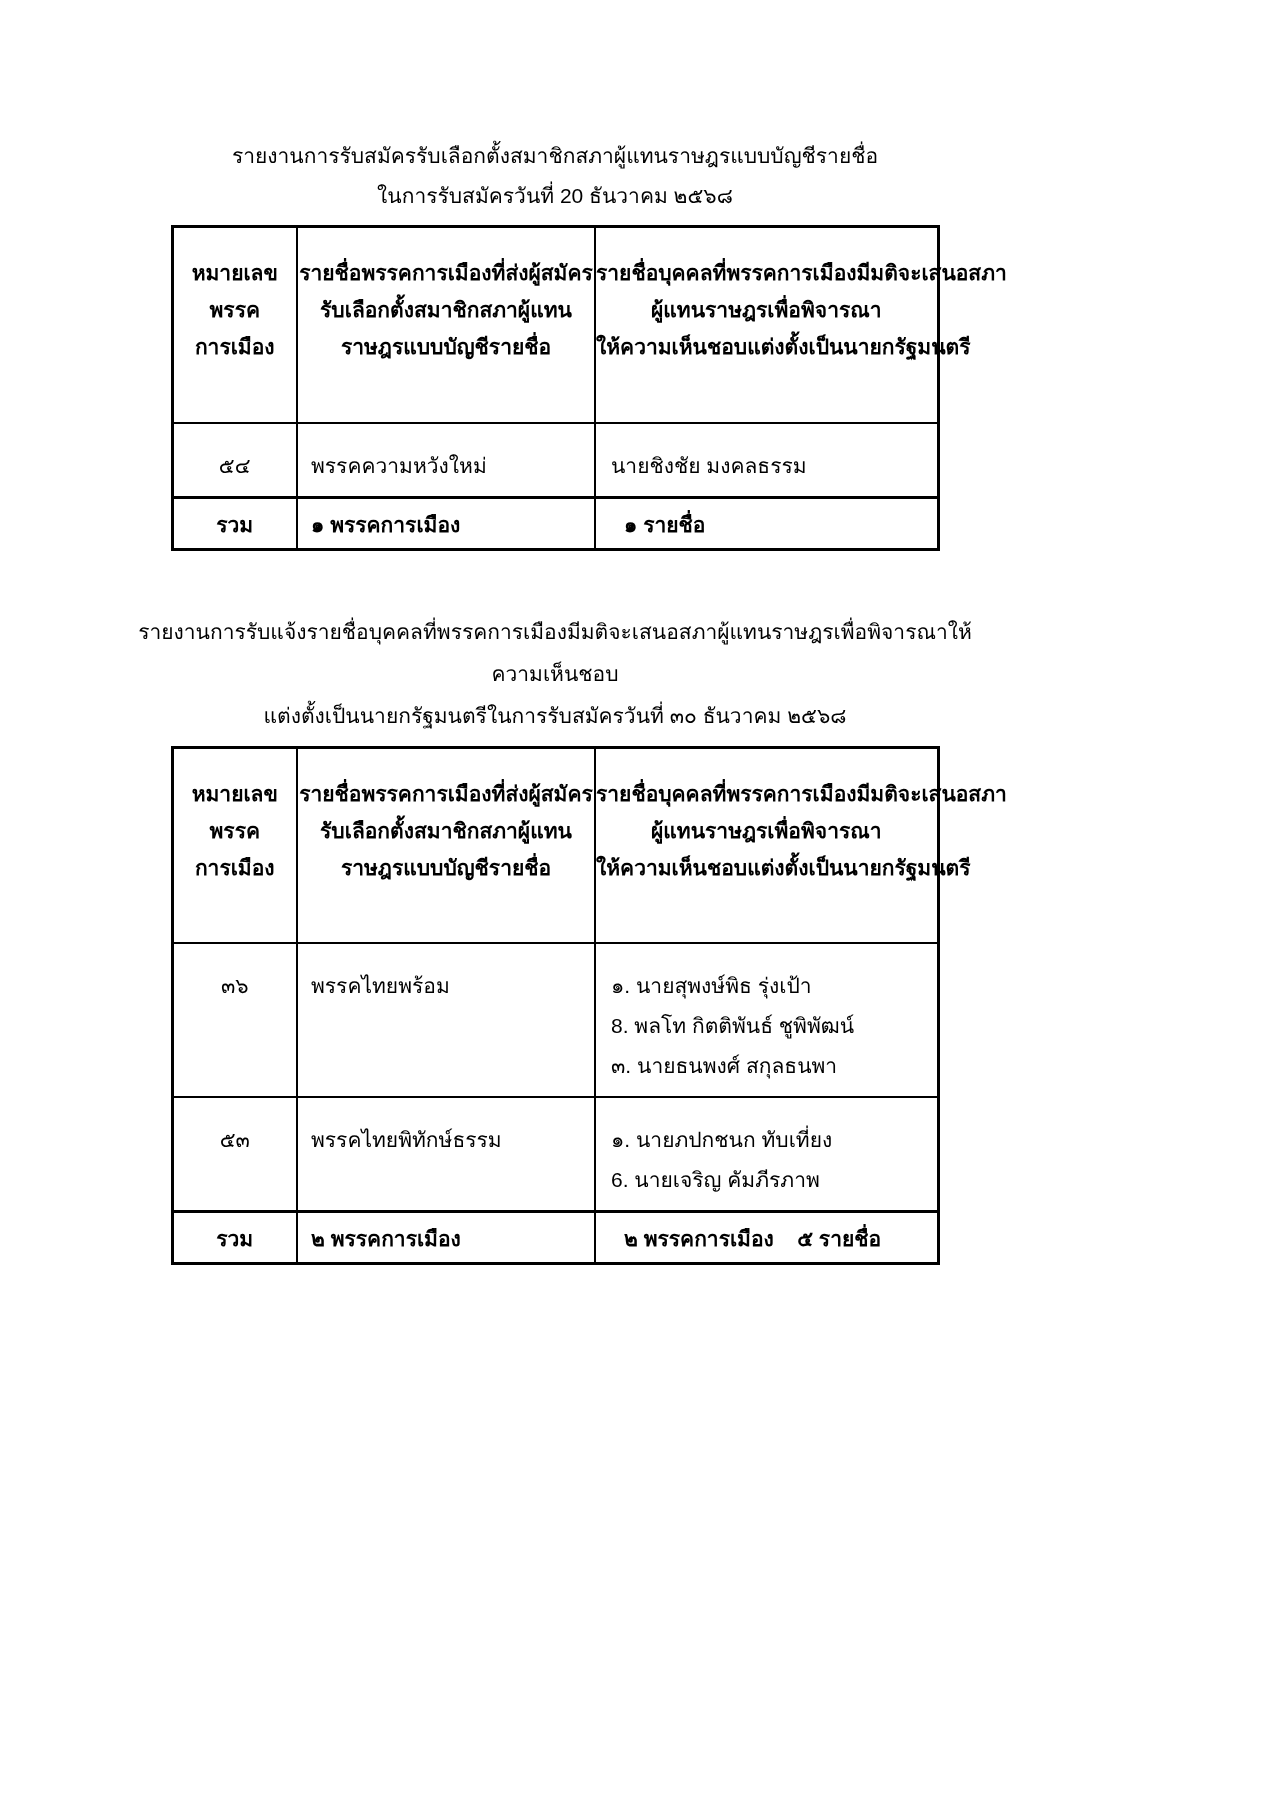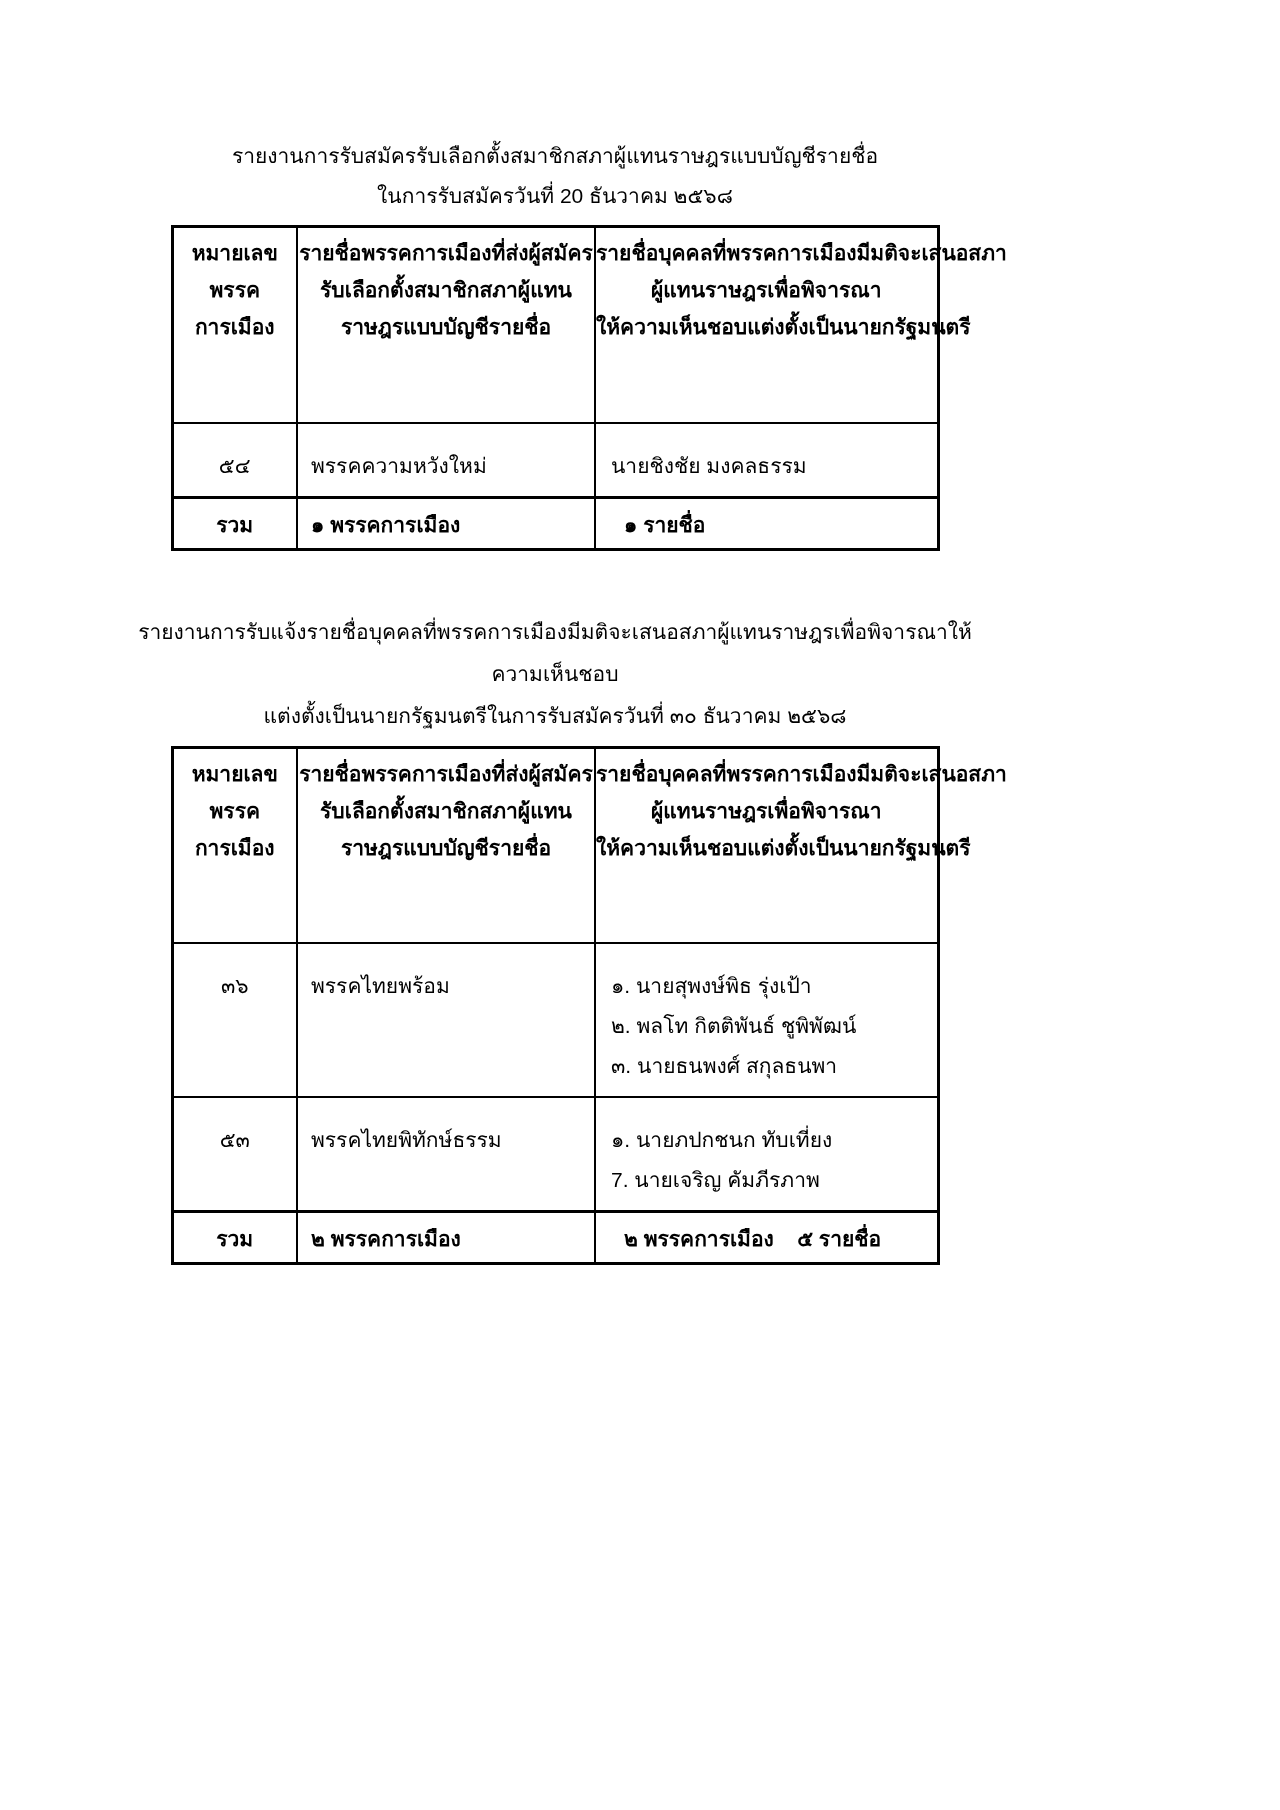--- a/index.html
+++ b/index.html
@@ -50,21 +50,21 @@
   
   col.c-number    { width: 125px; }
   col.c-party     { width: 298px; }
   col.c-candidate { width: 343px; }
 
   
   tr.header-row th {
     font-weight: bold;
     text-align: center;
     height: 196px;
-    padding-top: 6px;
+    padding-top: 26px;
     line-height: 37px;
   }
   tr.header-row th .hl { white-space: nowrap; }
 
   
   tr.data-row td {
     padding-top: 22px;
     padding-bottom: 10px;
     line-height: 40px;
   }
@@ -164,30 +164,30 @@
             <div class="hl">รายชื่อบุคคลที่พรรคการเมืองมีมติจะเสนอสภา</div>
             <div class="hl">ผู้แทนราษฎรเพื่อพิจารณา</div>
             <div class="hl">ให้ความเห็นชอบแต่งตั้งเป็นนายกรัฐมนตรี</div>
           </th>
         </tr>
         <tr class="data-row">
           <td class="cell-number">๓๖</td>
           <td class="cell-party">พรรคไทยพร้อม</td>
           <td class="cell-cands">
             <div class="cand-line">๑. นายสุพงษ์พิธ รุ่งเป้า</div>
-            <div class="cand-line">๒. พลโท กิตติพันธ์ ชูพิพัฒน์</div>
+            <div class="cand-line">8. พลโท กิตติพันธ์ ชูพิพัฒน์</div>
             <div class="cand-line">๓. นายธนพงศ์ สกุลธนพา</div>
           </td>
         </tr>
         <tr class="data-row">
           <td class="cell-number">๕๓</td>
           <td class="cell-party">พรรคไทยพิทักษ์ธรรม</td>
           <td class="cell-cands">
             <div class="cand-line">๑. นายภปกชนก ทับเที่ยง</div>
-            <div class="cand-line">7. นายเจริญ คัมภีรภาพ</div>
+            <div class="cand-line">6. นายเจริญ คัมภีรภาพ</div>
           </td>
         </tr>
         <tr class="summary-row">
           <td class="cell-number">รวม</td>
           <td class="cell-party">๒ พรรคการเมือง</td>
           <td class="cell-cands">๒ พรรคการเมือง    ๕ รายชื่อ</td>
         </tr>
       </tbody>
     </table>
 

